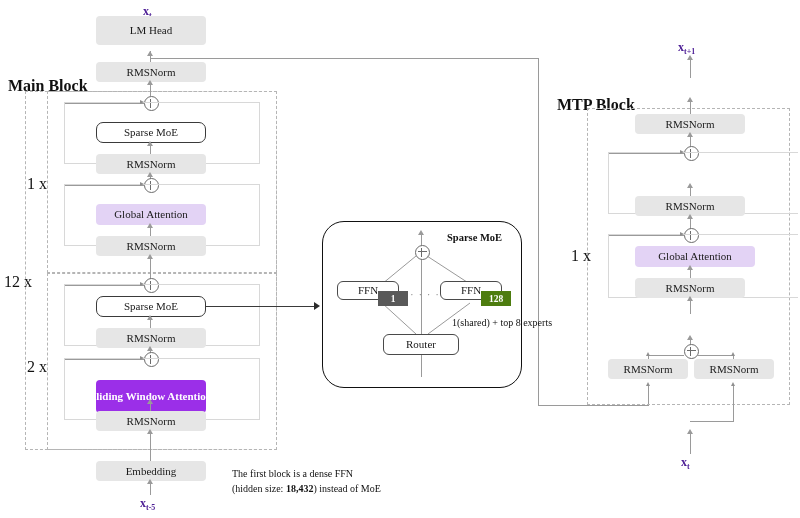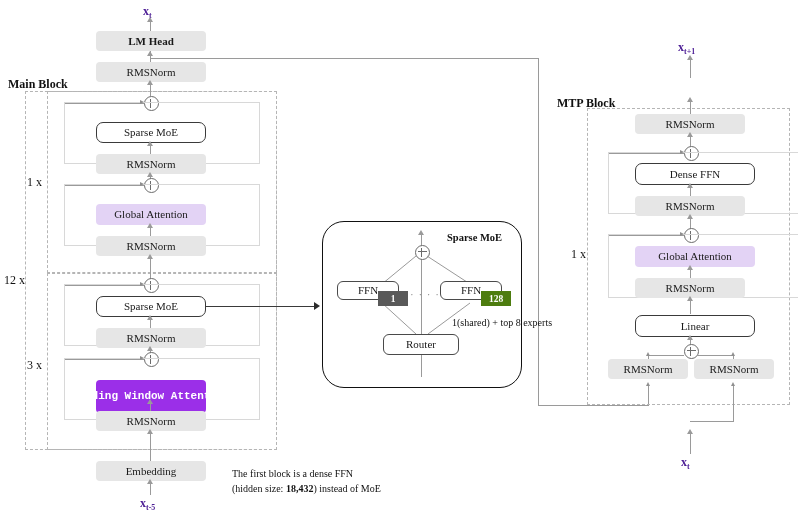--- a/index.html
+++ b/index.html
@@ -48,42 +48,42 @@
   .arrow-right-sm{position:absolute;width:0;height:0;border-top:2.6px solid transparent;
             border-bottom:2.6px solid transparent;border-left:4.2px solid #8f8f8f;}
 
   
   .oplus{position:absolute;width:13px;height:13px;border:1.1px solid #6b6b6b;
          border-radius:50%;background:#ffffff;}
   .oplus::before{content:"";position:absolute;left:2px;top:5.45px;width:9px;height:1px;background:#6b6b6b;}
   .oplus::after{content:"";position:absolute;top:2px;left:5.45px;height:9px;width:1px;background:#6b6b6b;}
 
   
-  .label{position:absolute;font-size:12px;color:#111;white-space:nowrap;}
+  .label{position:absolute;font-size:16px;color:#111;white-space:nowrap;}
   .label-b{font-weight:bold;}
   .caption{position:absolute;font-size:10px;color:#111;line-height:1.5;white-space:nowrap;}
   .tok{position:absolute;font-size:12px;font-weight:bold;color:#4c1d95;white-space:nowrap;}
   .tok sub{font-size:8px;font-weight:bold;}
 
   
   .panel{position:absolute;box-sizing:border-box;border:1.6px solid #111;
          border-radius:22px;background:#ffffff;}
 </style>
 </head>
 <body>
 
 <div id="root">
 
   <div class="tok" style="left:143px;top:4px;">
     <span>x</span><sub>t</sub>
   </div>
   <div class="vline" style="left:150px;top:20px;height:12px;"></div>
   <div class="arrow-up" style="left:147px;top:17px;"></div>
 
-  <div class="node grey" style="left:96px;top:31px;width:110px;height:20px;font-weight:bold;">LM Head</div>
+  <div class="node grey" style="left:96px;top:16px;width:110px;height:29px;">LM Head</div>
 
   <div class="vline" style="left:150px;top:51px;height:13px;"></div>
   <div class="arrow-up" style="left:147px;top:51px;"></div>
 
   <div class="node grey" style="left:96px;top:62px;width:110px;height:20px;">RMSNorm</div>
 
   <div class="hline" style="left:150px;top:58px;width:388px;"></div>
   <div class="vline" style="left:538px;top:58px;height:348px;"></div>
   <div class="hline" style="left:538px;top:405px;width:110px;"></div>
   <div class="vline" style="left:648px;top:385px;height:21px;"></div>
@@ -91,21 +91,21 @@
 
   <div class="label label-b" style="left:8px;top:77px;">Main Block</div>
 
   <div class="dashed" style="left:25px;top:91px;width:252px;height:359px;"></div>
   <div class="label" style="left:4px;top:273px;">12 x</div>
 
   <div class="dashed" style="left:47px;top:91px;width:230px;height:182px;"></div>
   <div class="label" style="left:27px;top:175px;">1 x</div>
 
   <div class="dashed" style="left:47px;top:273px;width:230px;height:177px;"></div>
-  <div class="label" style="left:27px;top:358px;">3 x</div>
+  <div class="label" style="left:27px;top:358px;">2 x</div>
 
   <div class="oplus" style="left:144px;top:96px;"></div>
   <div class="vline" style="left:150px;top:82px;height:14px;"></div>
   <div class="arrow-up" style="left:147px;top:80px;"></div>
 
   <div class="subbox" style="left:64px;top:102px;width:196px;height:62px;"></div>
   <div class="hline" style="left:65px;top:102.5px;width:79px;"></div>
   <div class="arrow-right-sm" style="left:140px;top:100px;"></div>
 
   <div class="node outlined" style="left:96px;top:122px;width:110px;height:21px;">Sparse MoE</div>
@@ -147,21 +147,21 @@
   <div class="node grey" style="left:96px;top:328px;width:110px;height:20px;">RMSNorm</div>
   <div class="vline" style="left:150px;top:348px;height:16px;"></div>
   <div class="arrow-up" style="left:147px;top:346px;"></div>
 
   <div class="oplus" style="left:144px;top:352px;"></div>
 
   <div class="subbox" style="left:64px;top:358px;width:196px;height:62px;"></div>
   <div class="hline" style="left:65px;top:358.5px;width:79px;"></div>
   <div class="arrow-right-sm" style="left:140px;top:356px;"></div>
 
-  <div class="node purple" style="left:96px;top:380px;width:110px;height:33px;font-family:Liberation Mono, monospace;">Sliding Window Attention</div>
+  <div class="node purple" style="left:96px;top:380px;width:110px;height:33px;">Sliding Window Attention</div>
   <div class="vline" style="left:150px;top:401px;height:11px;"></div>
   <div class="arrow-up" style="left:147px;top:399px;"></div>
 
   <div class="node grey" style="left:96px;top:411px;width:110px;height:20px;">RMSNorm</div>
   <div class="vline" style="left:150px;top:431px;height:30px;"></div>
   <div class="arrow-up" style="left:147px;top:429px;"></div>
 
   <div class="node grey" style="left:96px;top:461px;width:110px;height:20px;">Embedding</div>
   <div class="vline" style="left:150px;top:481px;height:14px;"></div>
   <div class="arrow-up" style="left:147px;top:479px;"></div>
@@ -220,21 +220,20 @@
   <div class="node grey" style="left:635px;top:114px;width:110px;height:20px;">RMSNorm</div>
   <div class="vline" style="left:690px;top:134px;height:14px;"></div>
   <div class="arrow-up" style="left:687px;top:132px;"></div>
 
   <div class="oplus" style="left:684px;top:146px;"></div>
 
   <div class="subbox" style="left:608px;top:152px;width:190px;height:62px;border-right:none;"></div>
   <div class="hline" style="left:609px;top:152.5px;width:75px;"></div>
   <div class="arrow-right-sm" style="left:680px;top:150px;"></div>
 
-  <div class="node outlined" style="left:635px;top:163px;width:120px;height:22px;">Dense FFN</div>
   <div class="vline" style="left:690px;top:185px;height:12px;"></div>
   <div class="arrow-up" style="left:687px;top:183px;"></div>
 
   <div class="node grey" style="left:635px;top:196px;width:110px;height:20px;">RMSNorm</div>
   <div class="vline" style="left:690px;top:216px;height:16px;"></div>
   <div class="arrow-up" style="left:687px;top:214px;"></div>
 
   <div class="oplus" style="left:684px;top:228px;"></div>
 
   <div class="subbox" style="left:608px;top:234px;width:190px;height:64px;border-right:none;"></div>
@@ -242,21 +241,20 @@
   <div class="arrow-right-sm" style="left:680px;top:232px;"></div>
 
   <div class="node lav" style="left:635px;top:246px;width:120px;height:21px;">Global Attention</div>
   <div class="vline" style="left:690px;top:267px;height:12px;"></div>
   <div class="arrow-up" style="left:687px;top:265px;"></div>
 
   <div class="node grey" style="left:635px;top:278px;width:110px;height:20px;">RMSNorm</div>
   <div class="vline" style="left:690px;top:298px;height:16px;"></div>
   <div class="arrow-up" style="left:687px;top:296px;"></div>
 
-  <div class="node outlined" style="left:635px;top:315px;width:120px;height:22px;">Linear</div>
   <div class="vline" style="left:690px;top:337px;height:13px;"></div>
   <div class="arrow-up" style="left:687px;top:335px;"></div>
 
   <div class="oplus" style="left:684px;top:344px;"></div>
   <div class="hline" style="left:648px;top:355px;width:36px;"></div>
   <div class="hline" style="left:697px;top:355px;width:36px;"></div>
   <div class="vline" style="left:648px;top:355px;height:11px;"></div>
   <div class="vline" style="left:733px;top:355px;height:11px;"></div>
   <div class="arrow-up-sm" style="left:645.5px;top:352px;"></div>
   <div class="arrow-up-sm" style="left:730.5px;top:352px;"></div>

